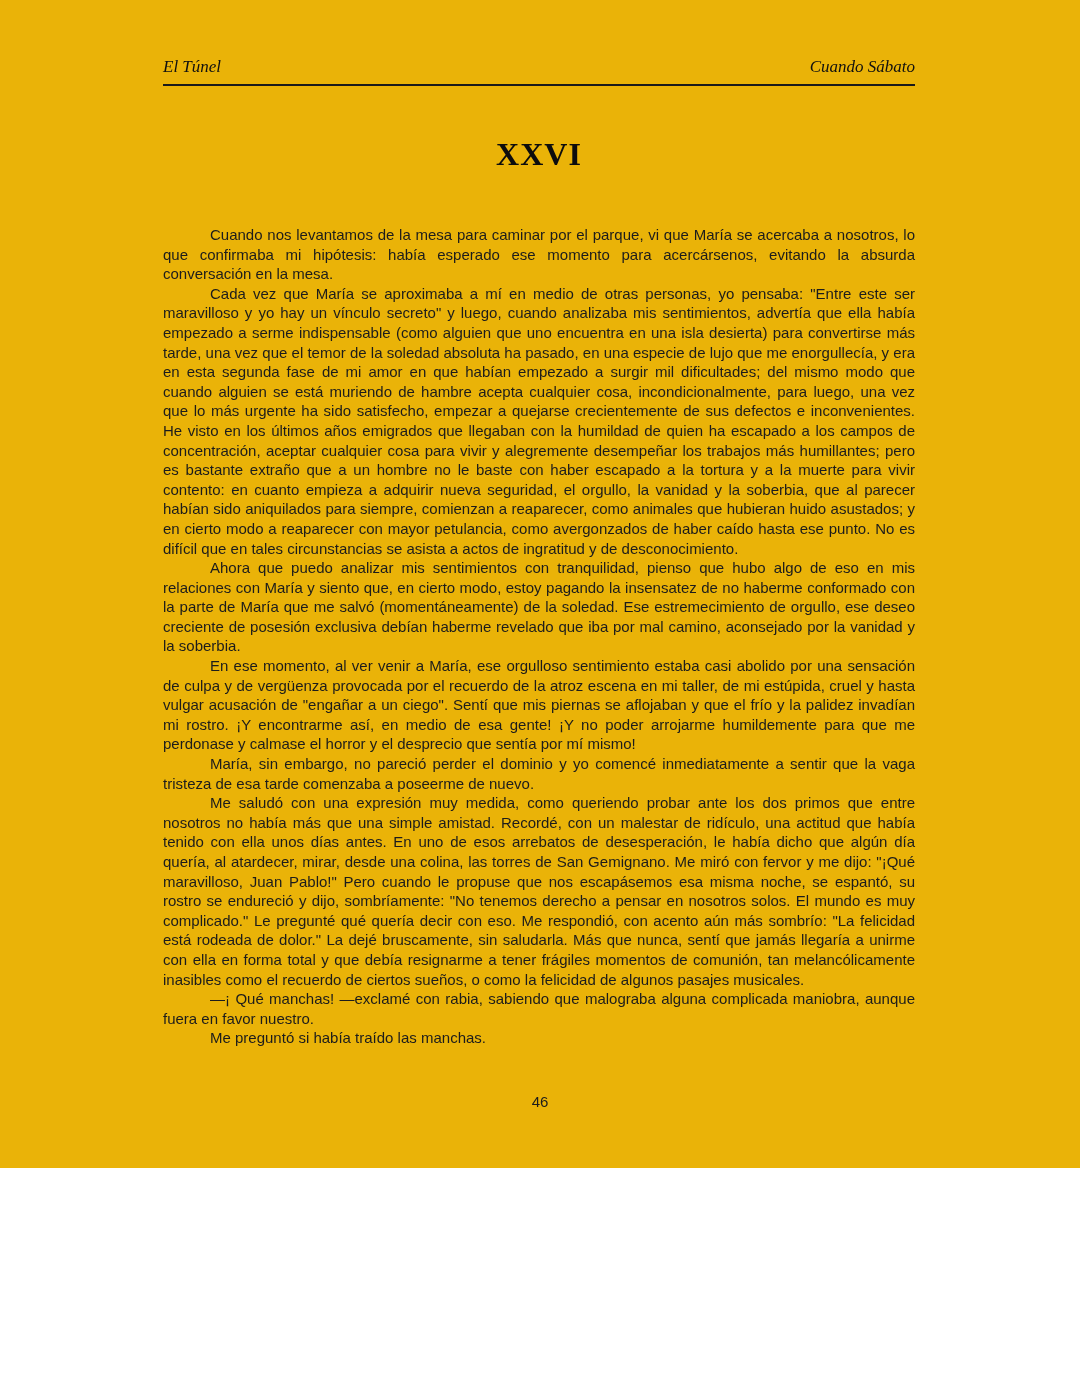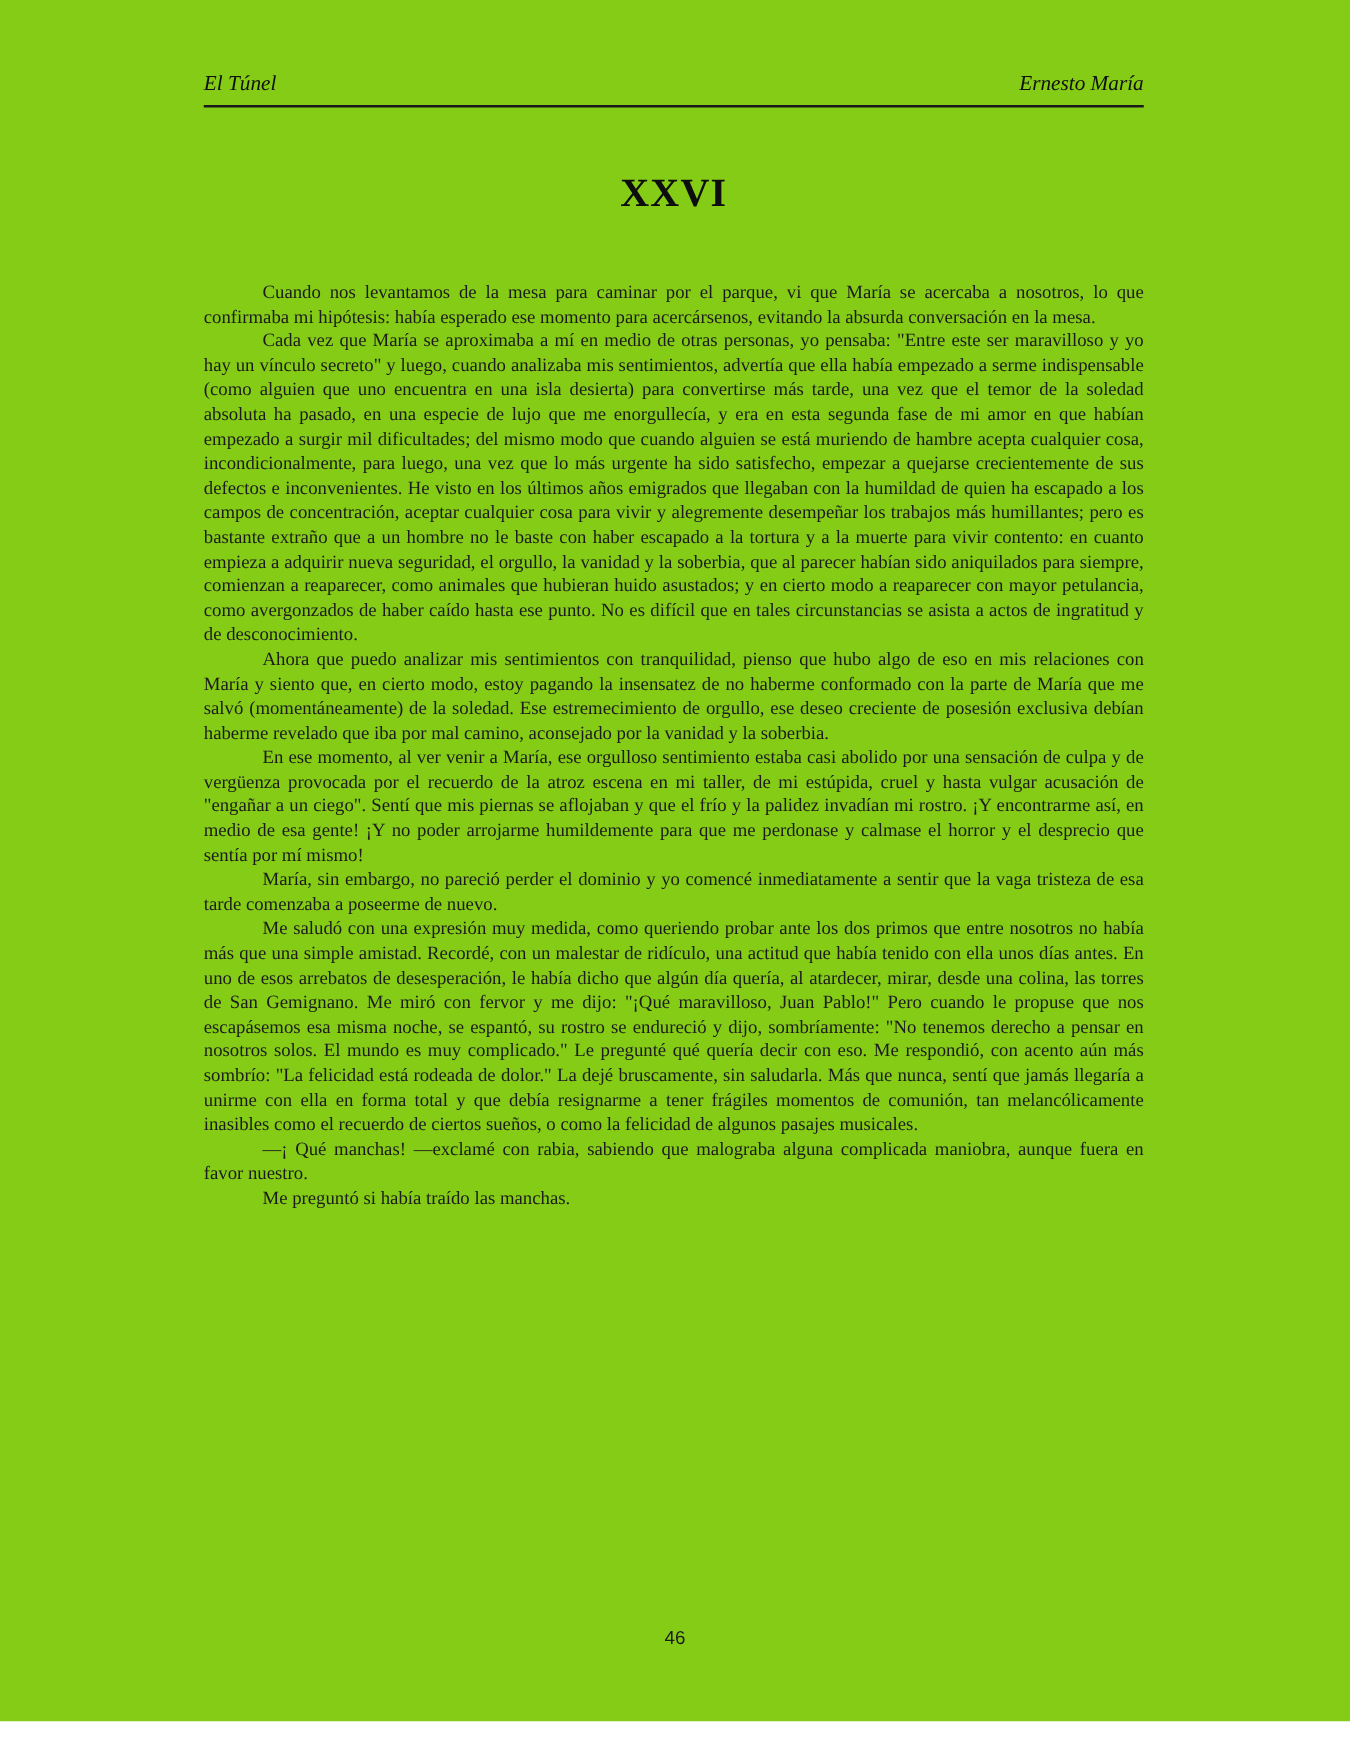--- a/index.html
+++ b/index.html
@@ -12,24 +12,24 @@
     height: 1397px;
     position: relative;
     font-family: "Liberation Sans", sans-serif;
     color: #1b1b1b;
   }
   .page {
     position: absolute;
     top: 0;
     left: 0;
     width: 1080px;
-    height: 1377px;
+    height: 1168px;
     box-sizing: border-box;
     padding: 57px 165px 0 163px;
-    background: #84cc16;
+    background: #eab308;
   }
   .running-header {
     display: flex;
     justify-content: space-between;
     align-items: baseline;
     font-family: "Liberation Serif", serif;
     font-style: italic;
     font-size: 17px;
     color: #101010;
   }
@@ -52,40 +52,39 @@
     margin-top: 52px;
     font-size: 15px;
     line-height: 19.6px;
     text-align: justify;
     color: #1c1c1c;
   }
   .body-text p {
     margin: 0;
     padding: 0;
     text-indent: 47px;
-    font-family: Liberation Serif, serif;
   }
   .page-number {
     position: absolute;
     bottom: 58px;
     left: 0;
     width: 100%;
     text-align: center;
     font-size: 15px;
     color: #1c1c1c;
   }
 </style>
 </head>
 <body>
 
 <div class="page">
 
   <div class="running-header">
     <span class="header-left">El Túnel</span>
-    <span class="header-right">Ernesto María</span>
+    <span class="header-right">Cuando Sábato</span>
   </div>
 
   <hr class="header-rule">
 
   <h1 class="chapter-title">XXVI</h1>
 
   <div class="body-text">
     <p>Cuando nos levantamos de la mesa para caminar por el parque, vi que María se acercaba a nosotros, lo que confirmaba mi hipótesis: había esperado ese momento para acercársenos, evitando la absurda conversación en la mesa.</p>
     <p>Cada vez que María se aproximaba a mí en medio de otras personas, yo pensaba: "Entre este ser maravilloso y yo hay un vínculo secreto" y luego, cuando analizaba mis sentimientos, advertía que ella había empezado a serme indispensable (como alguien que uno encuentra en una isla desierta) para convertirse más tarde, una vez que el temor de la soledad absoluta ha pasado, en una especie de lujo que me enorgullecía, y era en esta segunda fase de mi amor en que habían empezado a surgir mil dificultades; del mismo modo que cuando alguien se está muriendo de hambre acepta cualquier cosa, incondicionalmente, para luego, una vez que lo más urgente ha sido satisfecho, empezar a quejarse crecientemente de sus defectos e inconvenientes. He visto en los últimos años emigrados que llegaban con la humildad de quien ha escapado a los campos de concentración, aceptar cualquier cosa para vivir y alegremente desempeñar los trabajos más humillantes; pero es bastante extraño que a un hombre no le baste con haber escapado a la tortura y a la muerte para vivir contento: en cuanto empieza a adquirir nueva seguridad, el orgullo, la vanidad y la soberbia, que al parecer habían sido aniquilados para siempre, comienzan a reaparecer, como animales que hubieran huido asustados; y en cierto modo a reaparecer con mayor petulancia, como avergonzados de haber caído hasta ese punto. No es difícil que en tales circunstancias se asista a actos de ingratitud y de desconocimiento.</p>
     <p>Ahora que puedo analizar mis sentimientos con tranquilidad, pienso que hubo algo de eso en mis relaciones con María y siento que, en cierto modo, estoy pagando la insensatez de no haberme conformado con la parte de María que me salvó (momentáneamente) de la soledad. Ese estremecimiento de orgullo, ese deseo creciente de posesión exclusiva debían haberme revelado que iba por mal camino, aconsejado por la vanidad y la soberbia.</p>

